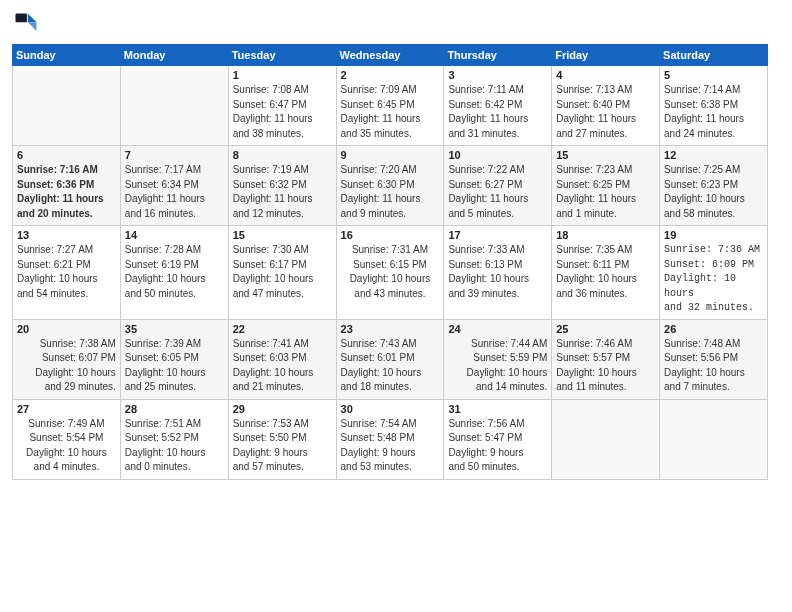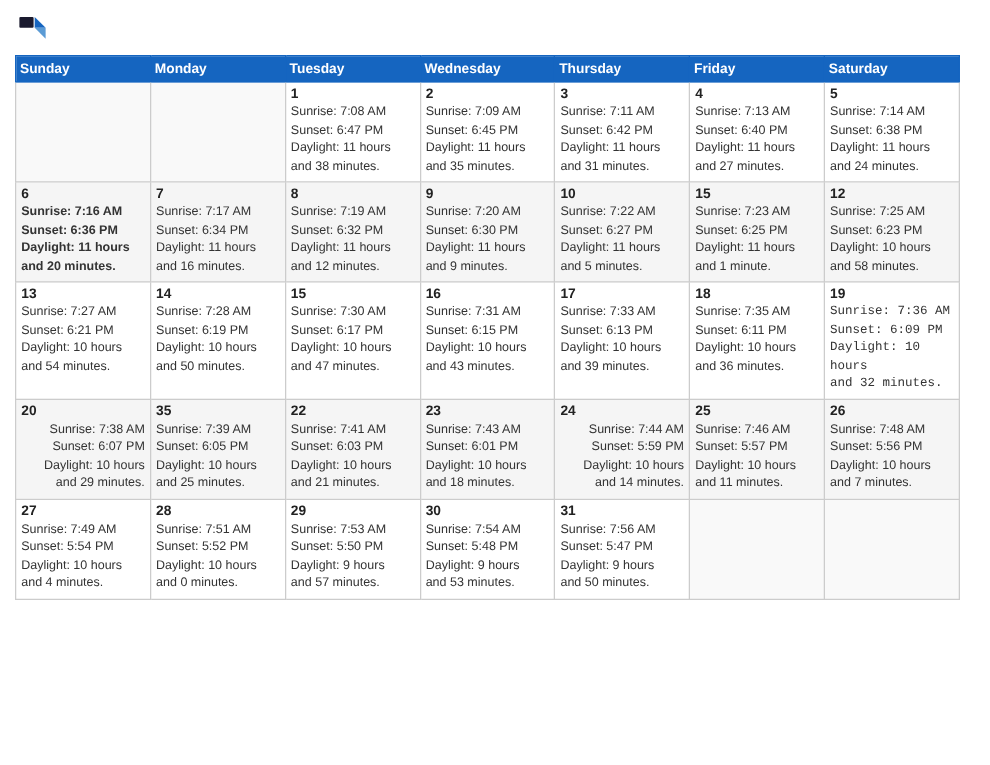--- a/index.html
+++ b/index.html
@@ -234,21 +234,21 @@
           </td>
           <td>
             <span class="day-num">15</span>
             <div class="day-info" style="white-space: pre-line;">Sunrise: 7:30 AM
 Sunset: 6:17 PM
 Daylight: 10 hours
 and 47 minutes.</div>
           </td>
           <td>
             <span class="day-num">16</span>
-            <div class="day-info" style="white-space: pre-line;">Sunrise: 7:31 AM
+            <div class="day-info" style="white-space: pre-line; text-align: center;">Sunrise: 7:31 AM
 Sunset: 6:15 PM
 Daylight: 10 hours
 and 43 minutes.</div>
           </td>
           <td>
             <span class="day-num">17</span>
             <div class="day-info" style="white-space: pre-line;">Sunrise: 7:33 AM
 Sunset: 6:13 PM
 Daylight: 10 hours
 and 39 minutes.</div>
@@ -315,21 +315,21 @@
             <span class="day-num">26</span>
             <div class="day-info" style="white-space: pre-line;">Sunrise: 7:48 AM
 Sunset: 5:56 PM
 Daylight: 10 hours
 and 7 minutes.</div>
           </td>
         </tr>
         <tr>
           <td>
             <span class="day-num">27</span>
-            <div class="day-info" style="white-space: pre-line;">Sunrise: 7:49 AM
+            <div class="day-info" style="white-space: pre-line; text-align: center;">Sunrise: 7:49 AM
 Sunset: 5:54 PM
 Daylight: 10 hours
 and 4 minutes.</div>
           </td>
           <td>
             <span class="day-num">28</span>
             <div class="day-info" style="white-space: pre-line;">Sunrise: 7:51 AM
 Sunset: 5:52 PM
 Daylight: 10 hours
 and 0 minutes.</div>

